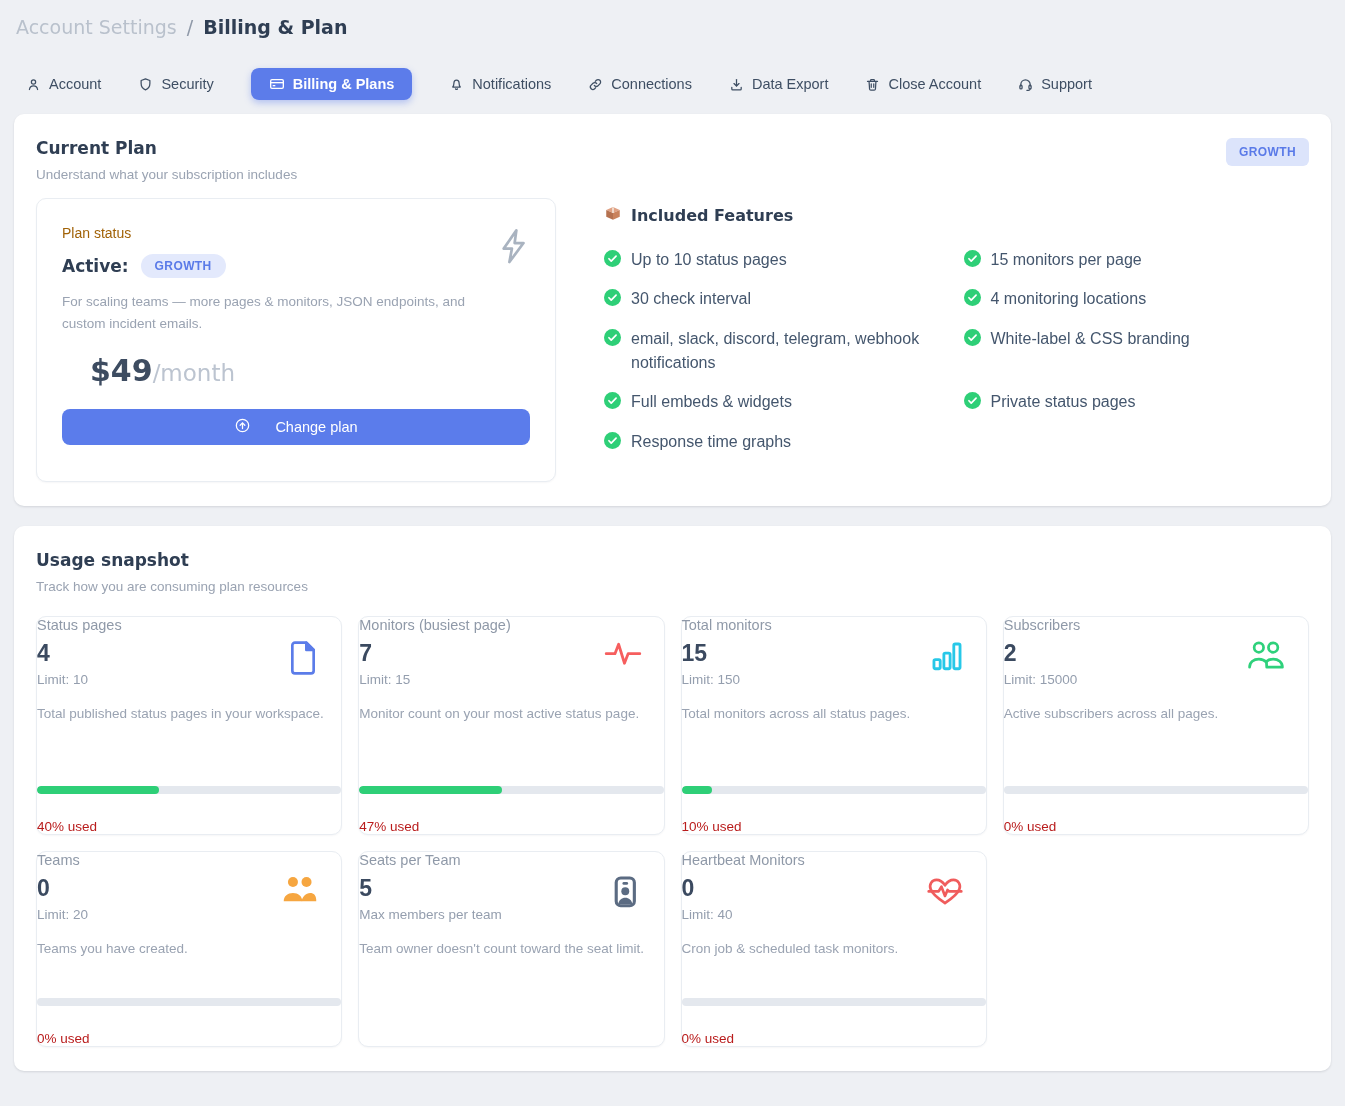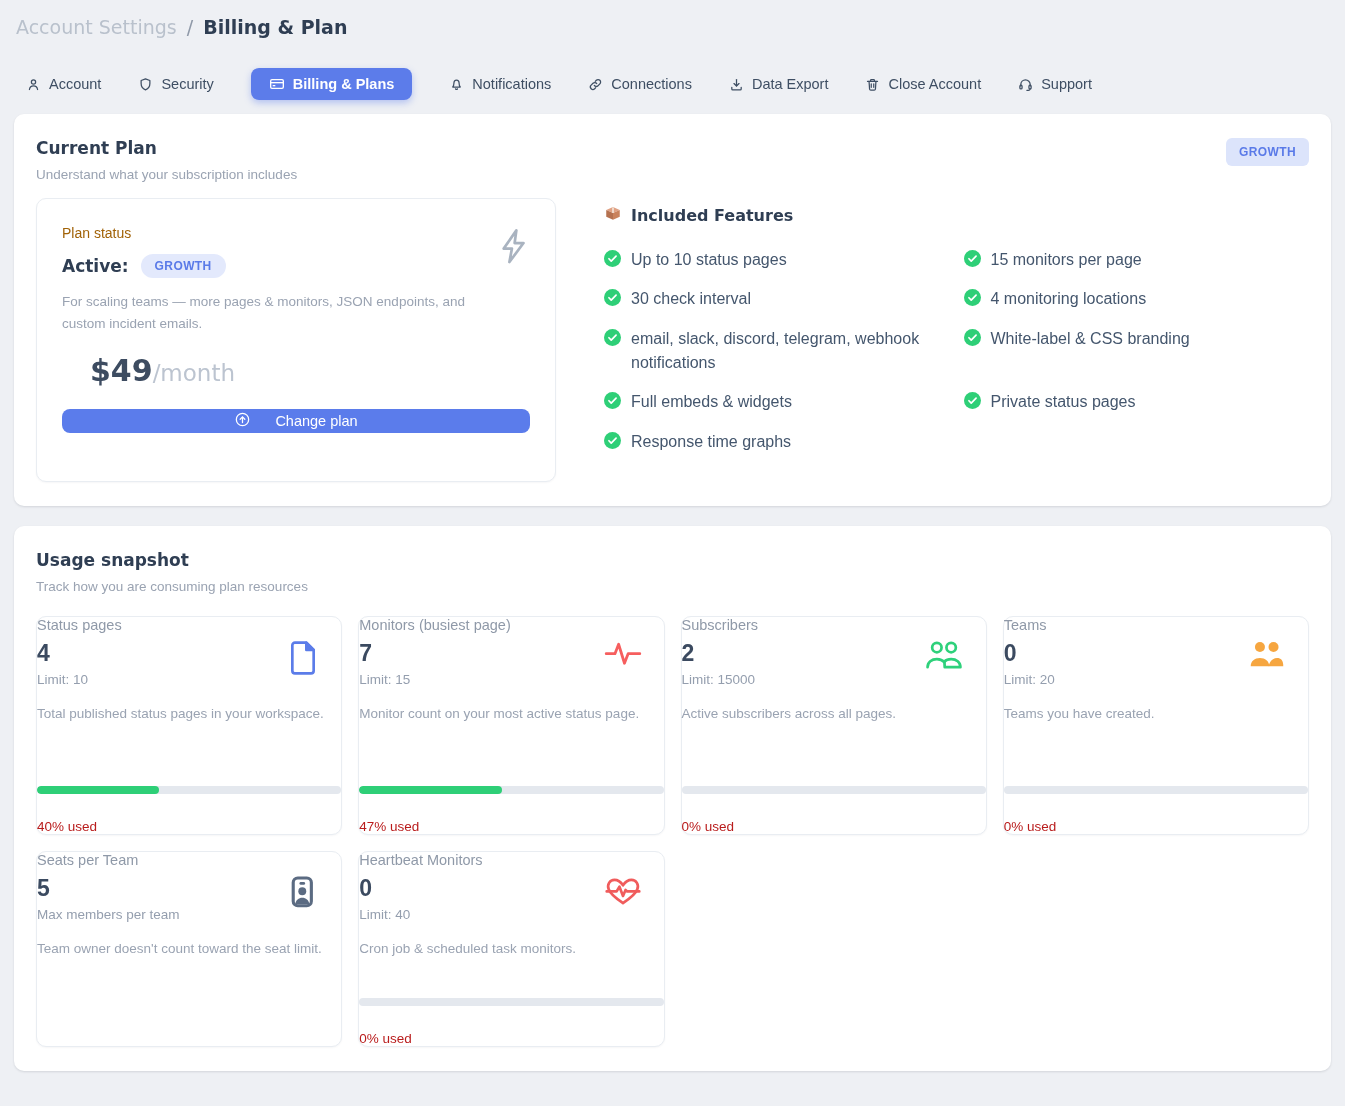--- a/index.html
+++ b/index.html
@@ -47,21 +47,21 @@
   }
   .plan-label { font-size:14px; color:#a16207; margin-bottom:13px; }
   .plan-status-line { display:flex; align-items:center; gap:12px; margin-bottom:13px; }
   .active-text { font-size:17px; font-weight:700; color:#2f3e53; }
   .pill { background:#e3e9fc; color:#5a7ae8; font-size:12px; font-weight:700; letter-spacing:.4px; padding:5px 14px; border-radius:14px; }
   .plan-desc { font-size:13.5px; color:#9aa3b2; line-height:1.6; margin-bottom:19px; max-width:410px; }
   .price-line { margin-bottom:21px;margin-left:28px; }
   .price { font-size:30px; font-weight:700; color:#3d4c61; }
   .period { font-size:23px; color:#bcc4d0; font-weight:400; }
   .change-btn {
-    width:100%; height:24px; background:#5b7ceb; color:#fff; border:none; border-radius:8px;
+    width:100%; height:36px; background:#5b7ceb; color:#fff; border:none; border-radius:8px;
     font-size:14.5px; font-family:inherit; display:flex; align-items:center; justify-content:center; gap:24px; cursor:pointer;
   }
   .bolt-wrap { position:absolute; top:26px; right:22px; }
 
   .features { flex:1; margin-left:48px; padding-top:6px; }
   .features-title { display:flex; align-items:center; gap:9px; font-size:16px; font-weight:700; color:#2f3e53; margin-bottom:22px; }
   .features-grid { display:grid; grid-template-columns:1fr 1fr; column-gap:14px; row-gap:15px; max-width:712px; }
   .feature { display:flex; align-items:flex-start; gap:10px; font-size:16px; color:#44566d; line-height:1.52; }
   .feature svg { flex:none; margin-top:2px; }
 
@@ -321,20 +321,36 @@
       <div class="ucard-value">7</div>
       <div class="ucard-limit">Limit: 15</div>
       <div class="ucard-desc">Monitor count on your most active status page.</div>
       <div class="spacer"></div>
       <div class="track">
           <div class="fill" style="width: 47%;"></div>
         </div>
       <div class="used">47% used</div>
     </div>
 
+    <div class="ucard">
+      <span class="ucard-icon"><svg width="34" height="34" viewBox="0 0 24 24" fill="none" stroke="#27c8e8" stroke-width="2" stroke-linejoin="round">
+            <rect x="2.8" y="14.5" width="4.4" height="6.5" rx="1"></rect>
+            <rect x="9.8" y="10" width="4.4" height="11" rx="1"></rect>
+            <rect x="16.8" y="3.5" width="4.4" height="17.5" rx="1"></rect>
+          </svg></span>
+      <div class="ucard-title">Total monitors</div>
+      <div class="ucard-value">15</div>
+      <div class="ucard-limit">Limit: 150</div>
+      <div class="ucard-desc">Total monitors across all status pages.</div>
+      <div class="spacer"></div>
+      <div class="track">
+          <div class="fill" style="width: 10%;"></div>
+        </div>
+      <div class="used">10% used</div>
+    </div>
 
     <div class="ucard">
       <span class="ucard-icon"><svg width="40" height="32" viewBox="0 0 28 22" fill="none" stroke="#2ed17b" stroke-width="1.9" stroke-linecap="round" stroke-linejoin="round">
             <circle cx="9" cy="5.8" r="3.3"></circle>
             <circle cx="19" cy="5.8" r="3.3"></circle>
             <path d="M2.5 19.5c0-3.5 2.9-5.6 6.5-5.6 2.2 0 4.1.8 5.2 2.2"></path>
             <path d="M14.5 19.5h11c0-3.5-2.9-5.6-6.5-5.6-1.9 0-3.6.6-4.7 1.7z"></path>
           </svg></span>
       <div class="ucard-title">Subscribers</div>
       <div class="ucard-value">2</div>

